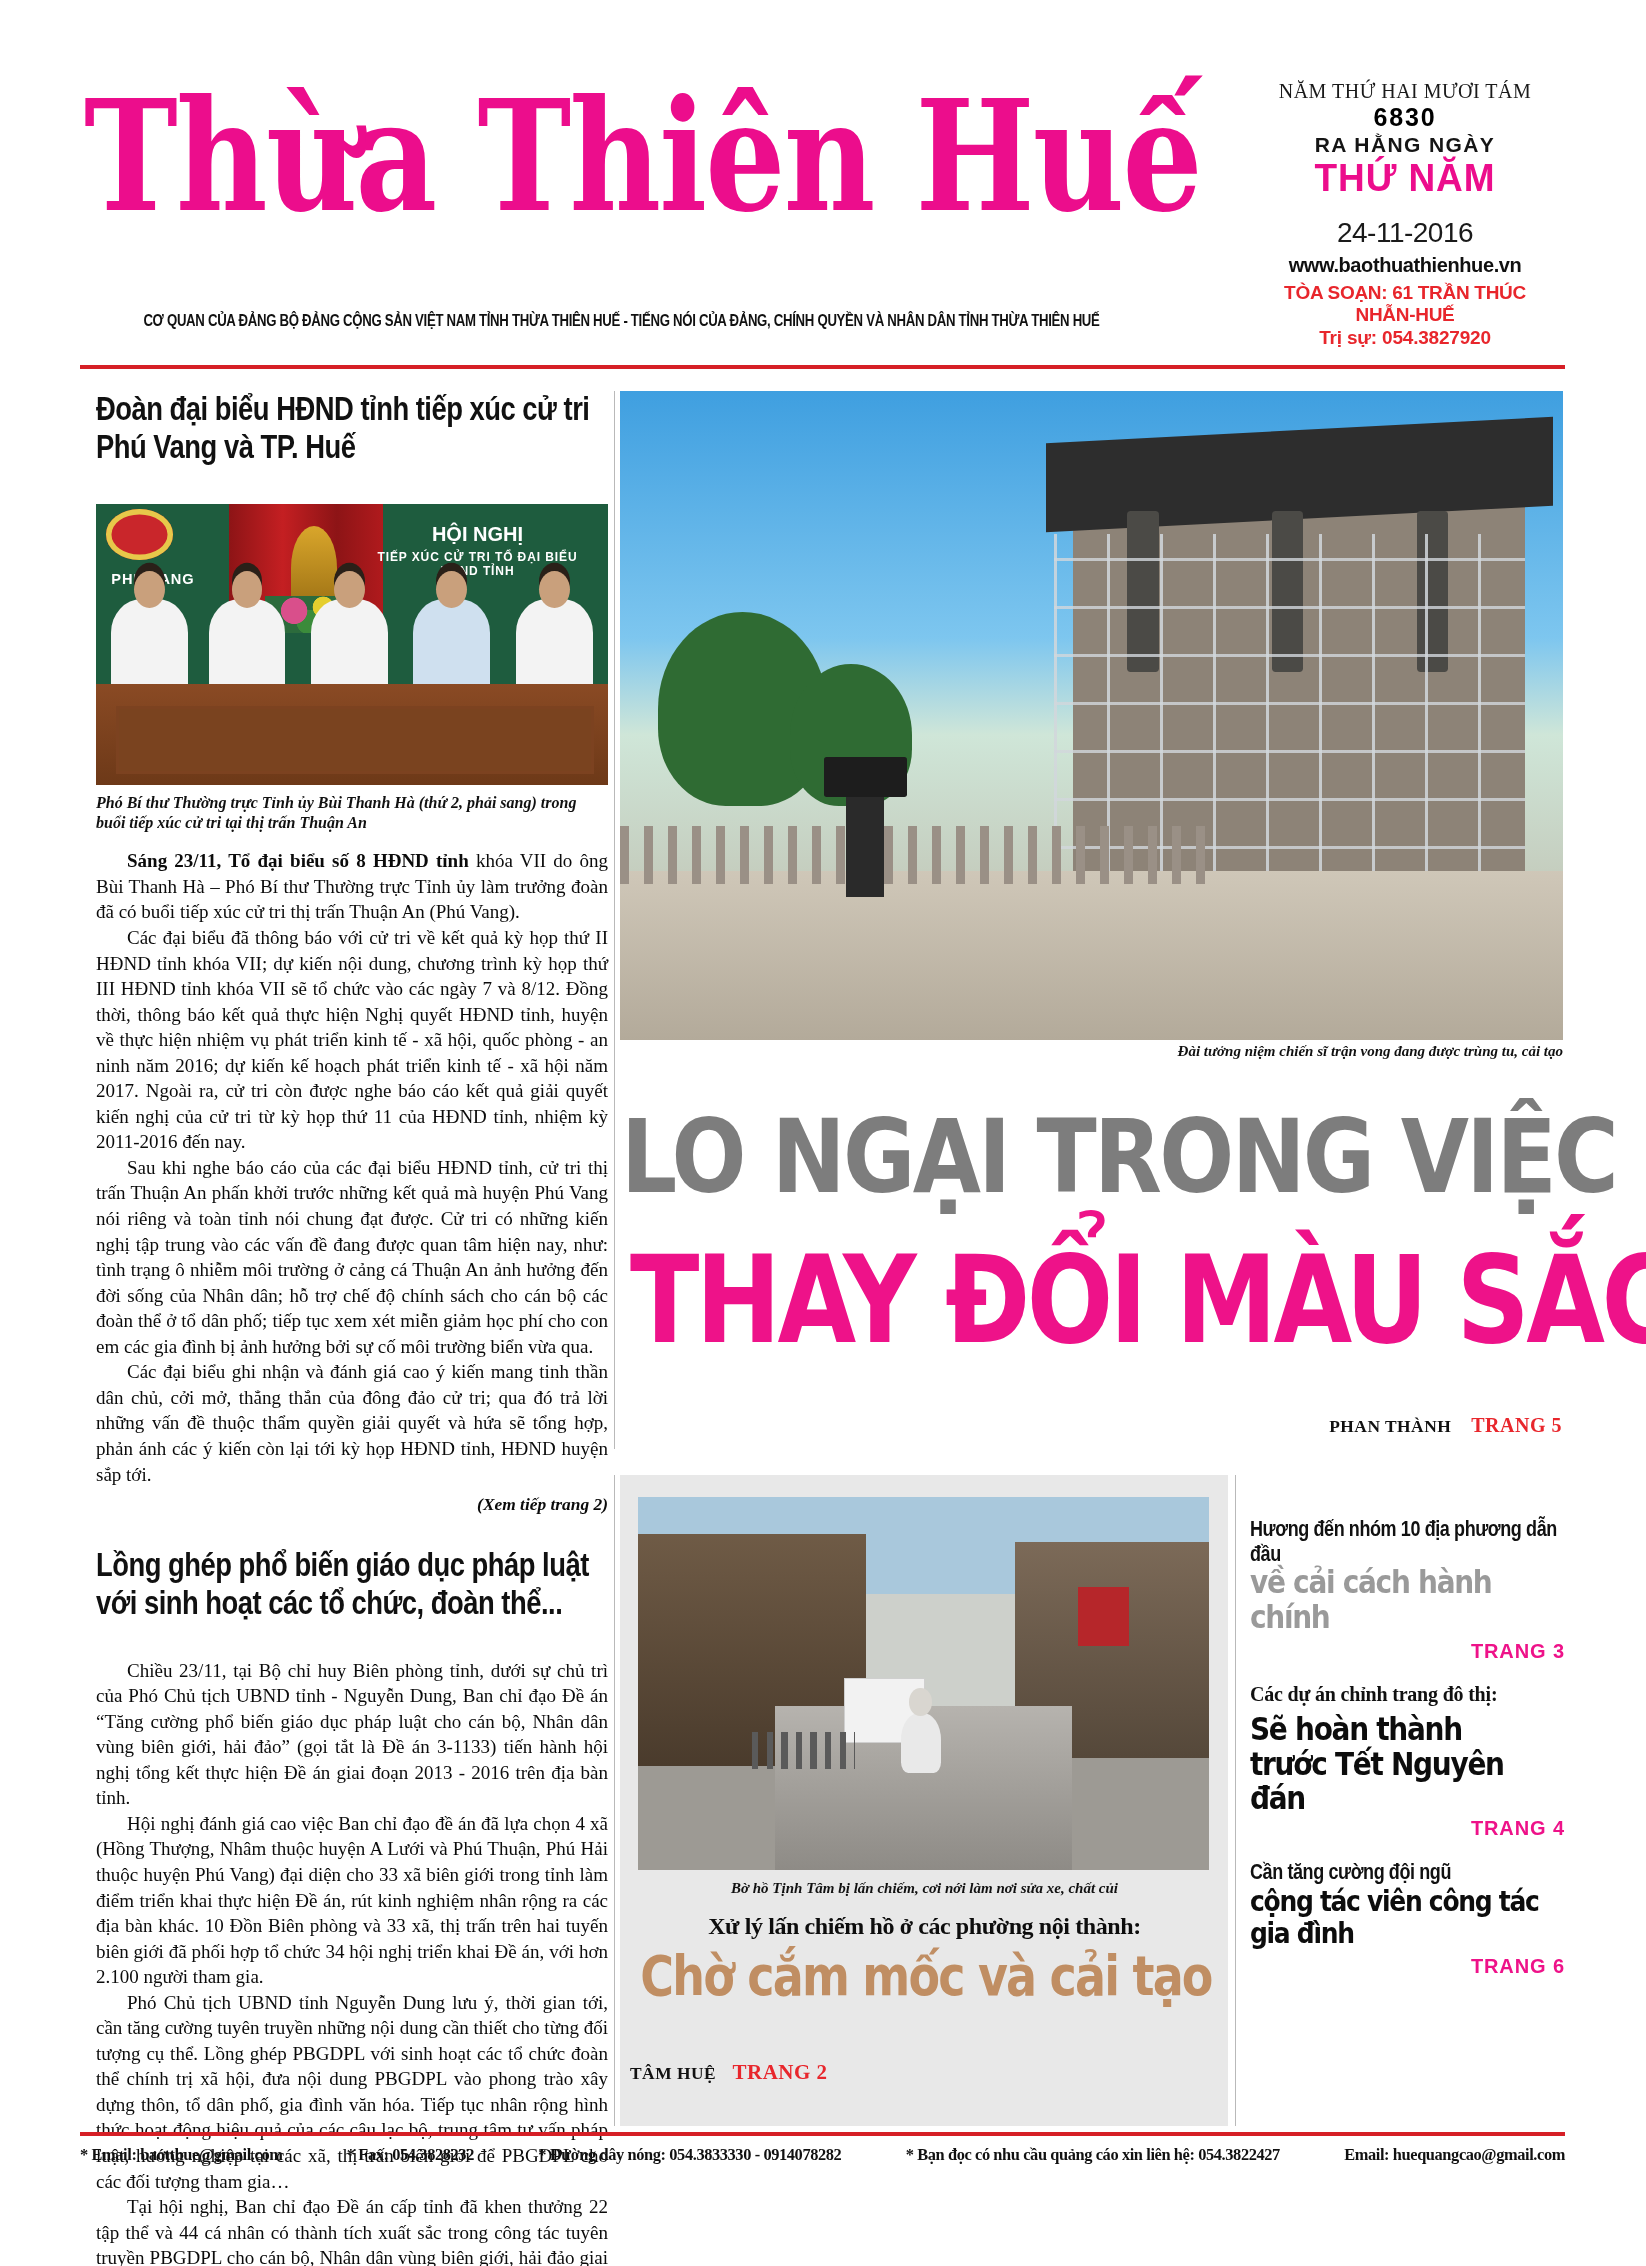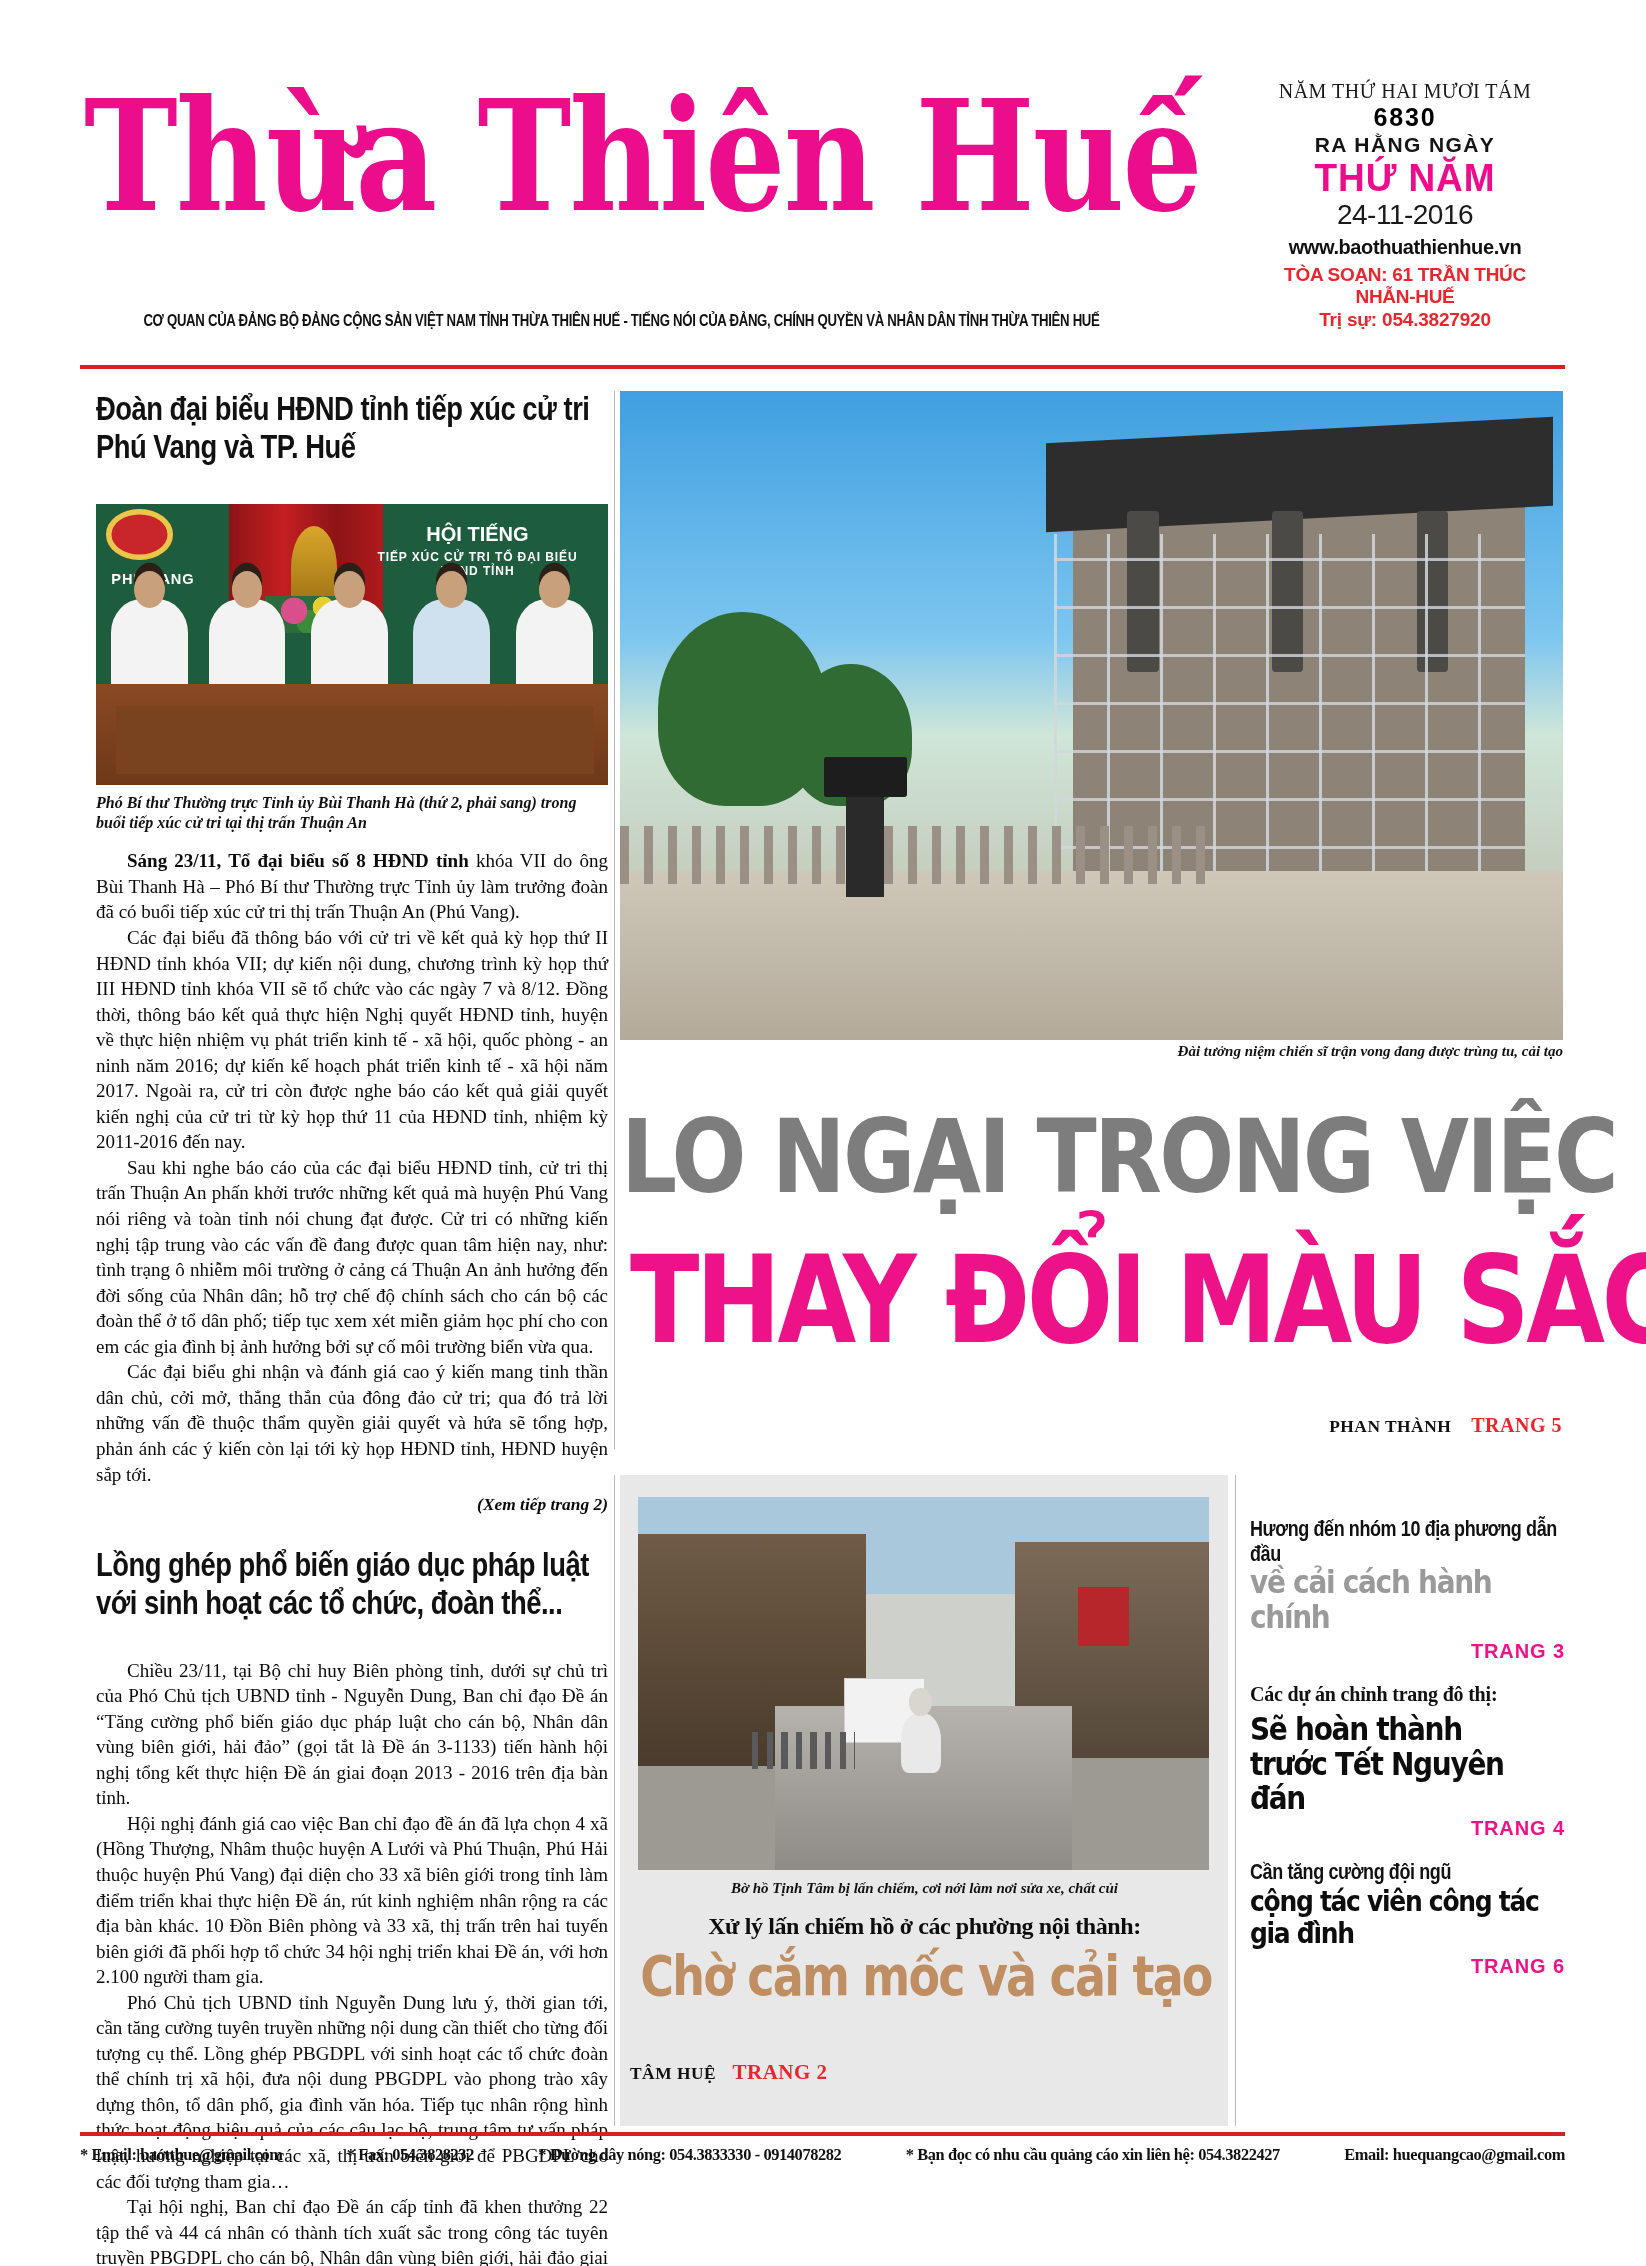--- a/index.html
+++ b/index.html
@@ -25,21 +25,21 @@
     text-align:center;
     font-family:"Liberation Sans",sans-serif;
     font-weight:bold;font-size:13.2px;letter-spacing:-0.3px;
     color:#111;transform:scaleY(1.25);transform-origin:center top;
   }
   .mast-info{position:absolute;left:1254px;top:79px;width:302px;text-align:center;}
   .mi-year{font-family:"Liberation Serif",serif;font-size:20px;color:#1a1a1a;letter-spacing:0.5px;transform:scaleY(1.1);}
   .mi-issue{font-family:"Liberation Sans",sans-serif;font-weight:bold;font-size:25px;color:#000000;letter-spacing:1.8px;margin-top:0.9px;}
   .mi-daily{font-family:"Liberation Sans",sans-serif;font-weight:bold;font-size:21px;color:#151515;letter-spacing:1.4px;margin-top:1px;}
   .mi-day{font-family:"Liberation Sans",sans-serif;font-weight:bold;font-size:37px;color:#ec0d8c;letter-spacing:0.9px;margin-top:1.8px;line-height:1;transform:scaleY(1.05);}
-  .mi-date{font-family:"Liberation Sans",sans-serif;font-size:28px;color:#1a1a1a;letter-spacing:-0.5px;margin-top:3px;}
+  .mi-date{font-family:"Liberation Sans",sans-serif;font-size:28px;color:#1a1a1a;letter-spacing:-0.5px;margin-top:21px;}
   .mi-web{font-family:"Liberation Sans",sans-serif;font-weight:bold;font-size:20px;color:#101010;margin-top:5.5px;letter-spacing:-0.4px;}
   .mi-office{font-family:"Liberation Sans",sans-serif;font-weight:bold;font-size:19px;color:#e8262c;margin-top:4.6px;letter-spacing:-0.3px;}
   .mi-phone{font-family:"Liberation Sans",sans-serif;font-weight:bold;font-size:19px;color:#e8262c;margin-top:0.9px;letter-spacing:-0.2px;}
 
   .rule-top{position:absolute;left:80px;top:365px;width:1485px;height:3.7px;background:#d61f26;}
   .rule-bot{position:absolute;left:80px;top:2132px;width:1485px;height:3.7px;background:#d61f26;}
 
   
   .vrule{position:absolute;background:#b9b9b9;width:0.9px;}
 
@@ -221,21 +221,21 @@
     <div class="hl-lead">Đoàn đại biểu HĐND tỉnh tiếp xúc cử tri Phú Vang và TP. Huế</div>
 
     <div class="photo" style="margin-top:48px;height:281px;">
       <div class="ph1">
         <div class="logo"></div>
         <div class="curtain"></div>
         <div class="bust"></div>
         <div class="flowers"></div>
         <div class="pv">PHÚ VANG</div>
         <div class="sign">
-          <span>HỘI TIẾNG</span>
+          <span>HỘI NGHỊ</span>
           <small>TIẾP XÚC CỬ TRI TỔ ĐẠI BIỂU HĐND TỈNH</small>
         </div>
         <div class="people">
           <div class="person" style="left:3%;">
               <i></i>
             </div>
           <div class="person" style="left:22%;">
               <i></i>
             </div>
           <div class="person" style="left:42%;">

